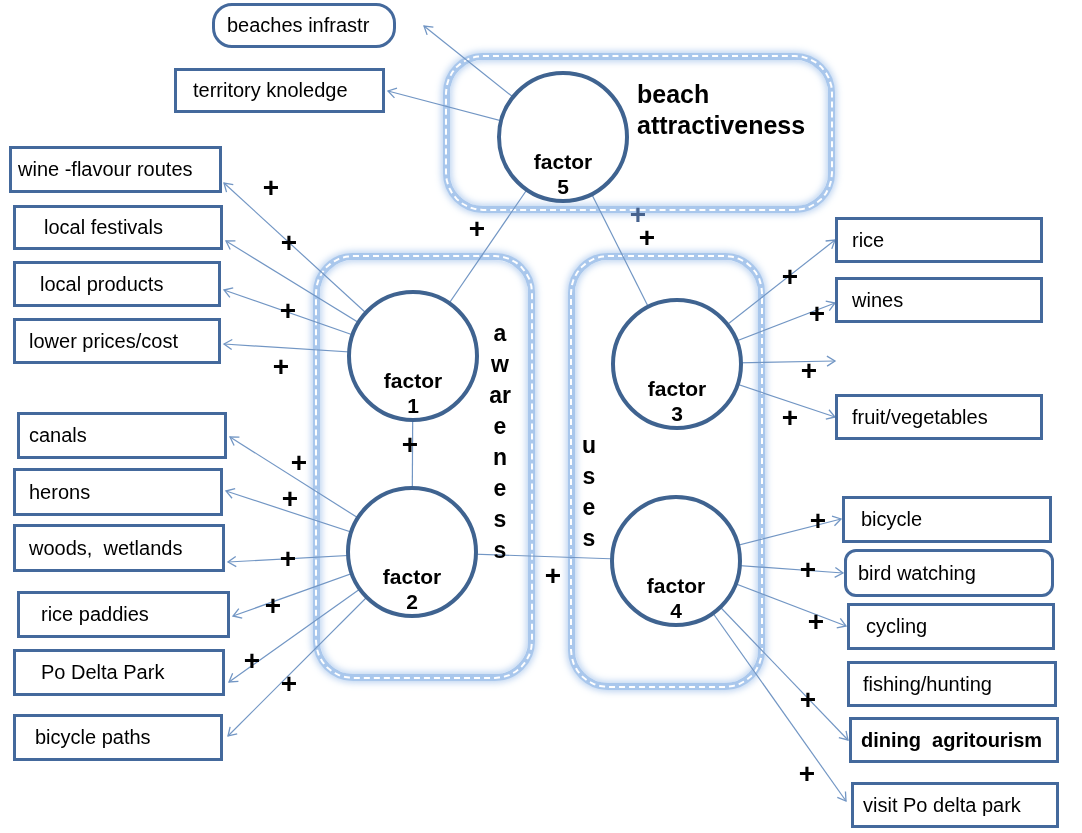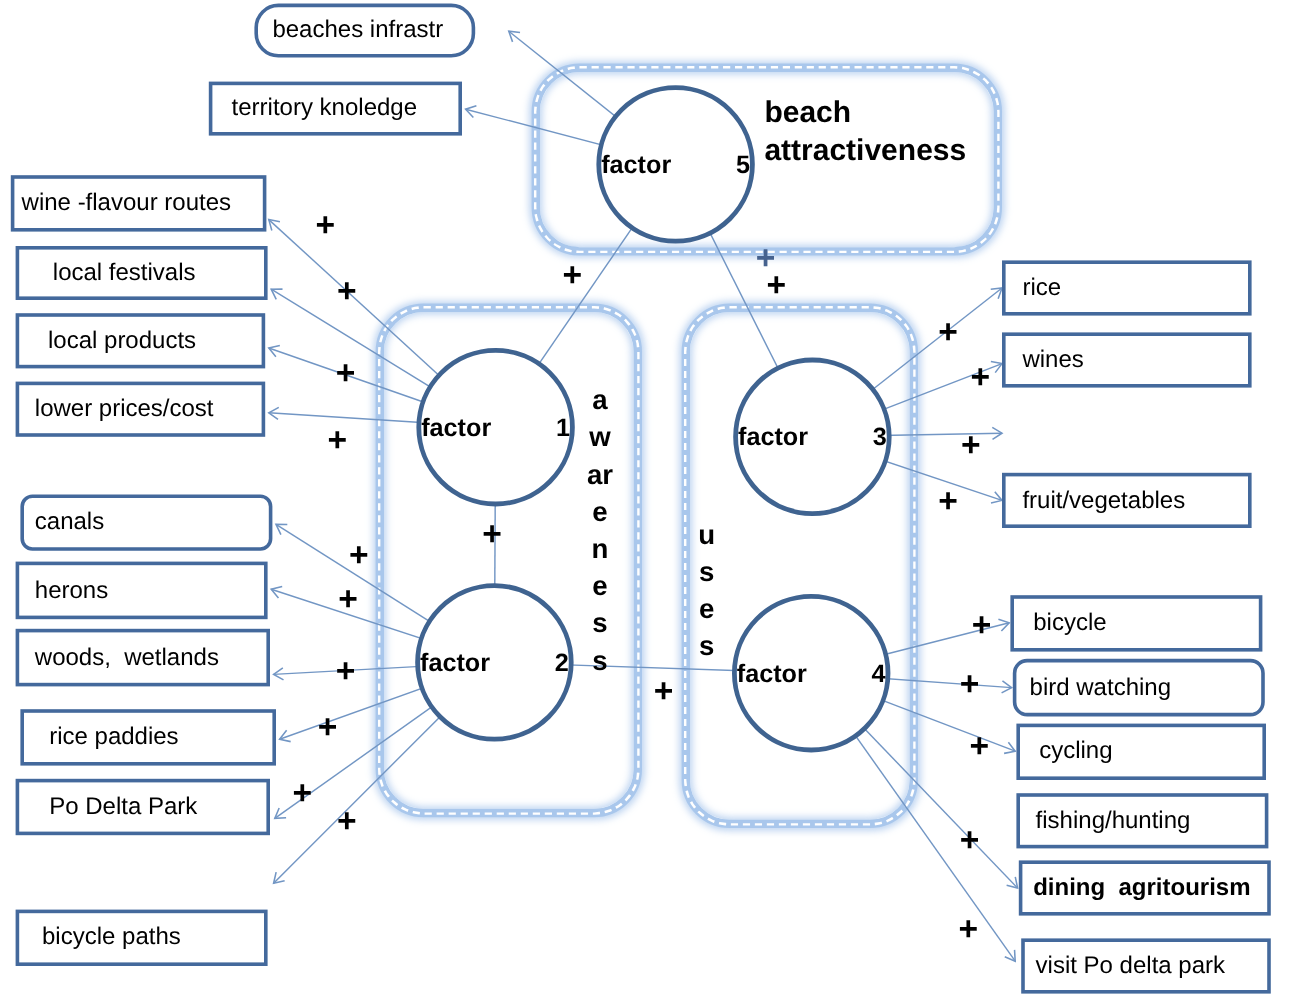--- a/index.html
+++ b/index.html
@@ -18,21 +18,21 @@
     border:2px dashed #ffffff; border-radius:38px;
   }
   
   svg.connectors { position:absolute; left:0; top:0; z-index:2; pointer-events:none; }
   svg.connectors line { stroke:#7296c4; stroke-width:1.2; }
   
   .circle {
     position:absolute; box-sizing:border-box; z-index:3;
     width:132px; height:132px; border-radius:50%;
     background:#ffffff; border:4px solid #3f6390;
-    display:flex; flex-direction:row; align-items:center; justify-content:space-between;
+    display:flex; flex-direction:column; align-items:center; justify-content:flex-end;
     font-weight:bold; font-size:21px; line-height:25px; text-align:center;
   }
   
   .lbox {
     position:absolute; box-sizing:border-box; z-index:4;
     background:#ffffff; border:3px solid #44699c;
     display:flex; align-items:center;
     font-size:20px; padding-left:12px;
   }
   .lbox span { white-space:pre; }
@@ -137,36 +137,36 @@
   <div class="lbox" style="left:13px; top:205px; width:210px; height:45px; padding-left:28px;">
     <span>local festivals</span>
     </div>
   <div class="lbox" style="left:13px; top:261px; width:208px; height:46px; padding-left:24px;">
     <span>local products</span>
     </div>
   <div class="lbox" style="left:13px; top:318px; width:208px; height:46px; padding-left:13px;">
     <span>lower prices/cost</span>
     </div>
 
-  <div class="lbox" style="left:17px; top:412px; width:210px; height:47px; padding-left:9px;border-radius:10px;">
+  <div class="lbox" style="left:17px; top:412px; width:210px; height:47px; padding-left:9px;">
     <span>canals</span>
     </div>
   <div class="lbox" style="left:13px; top:468px; width:210px; height:48px; padding-left:13px;">
     <span>herons</span>
     </div>
   <div class="lbox" style="left:13px; top:524px; width:212px; height:48px; padding-left:13px;">
     <span>woods,  wetlands</span>
     </div>
   <div class="lbox" style="left:17px; top:591px; width:213px; height:47px; padding-left:21px;">
     <span>rice paddies</span>
     </div>
   <div class="lbox" style="left:13px; top:649px; width:212px; height:47px; padding-left:25px;">
     <span>Po Delta Park</span>
     </div>
-  <div class="lbox" style="left:13px; top:714px; width:210px; height:47px; padding-left:19px;margin-top:44px;">
+  <div class="lbox" style="left:13px; top:714px; width:210px; height:47px; padding-left:19px;">
     <span>bicycle paths</span>
     </div>
 
   <div class="lbox" style="left:835px; top:217px; width:208px; height:46px; padding-left:14px;">
     <span>rice</span>
     </div>
   <div class="lbox" style="left:835px; top:277px; width:208px; height:46px; padding-left:14px;">
     <span>wines</span>
     </div>
   <div class="lbox" style="left:835px; top:394px; width:208px; height:46px; padding-left:14px;">

